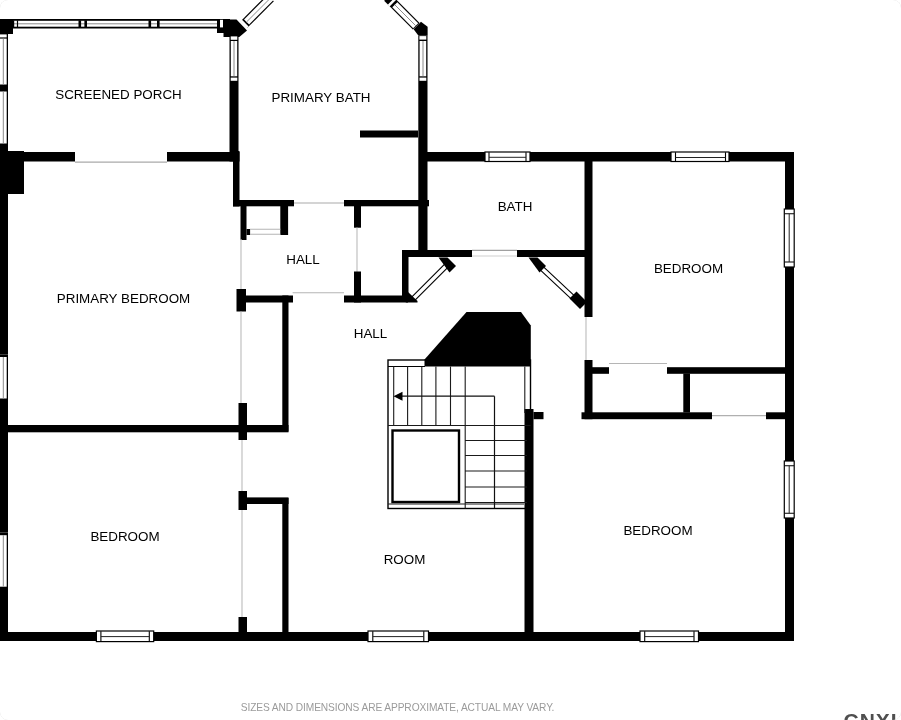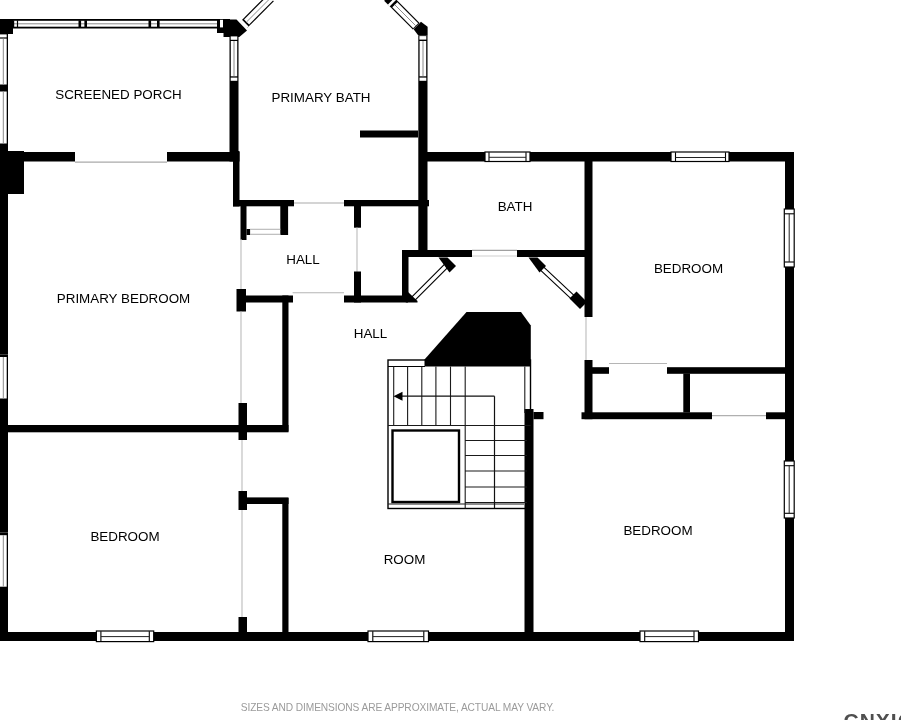--- a/index.html
+++ b/index.html
@@ -1,16 +1,16 @@
 <!DOCTYPE html>
 <html><head>
 <meta charset="utf-8">
 <style>
   html,body{margin:0;padding:0;background:#ffffff;}
-  .page{width:901px;height:720px;position:relative;overflow:hidden;background:#86efac;filter:grayscale(1);}
+  .page{width:901px;height:720px;position:relative;overflow:hidden;background:#86efac;filter:grayscale(1);border-radius:8px;}
   svg{display:block;}
   text{font-family:"Liberation Sans",sans-serif;}
 </style>
 </head>
 <body>
 <div class="page">
 <svg width="901" height="720" viewBox="0 0 901 720">
 <rect x="0" y="0" width="901" height="720" fill="#ffffff"></rect>
 
 <g>

